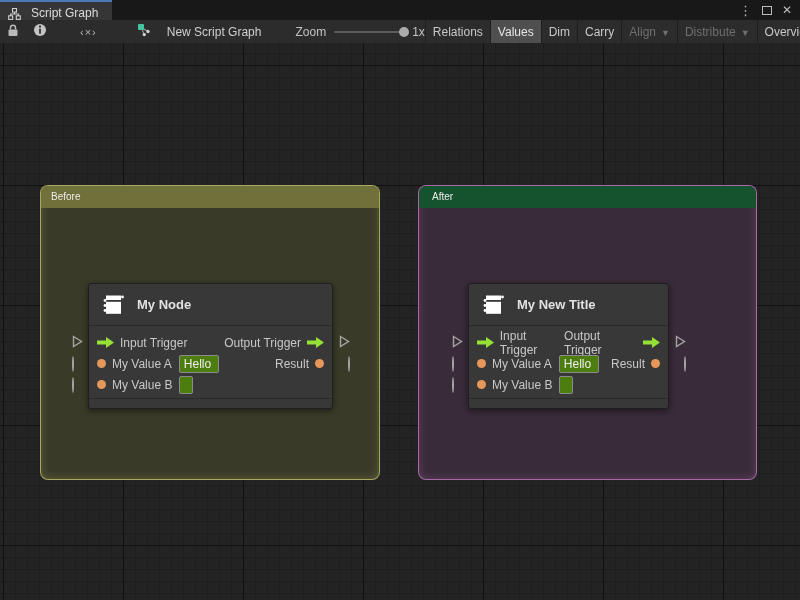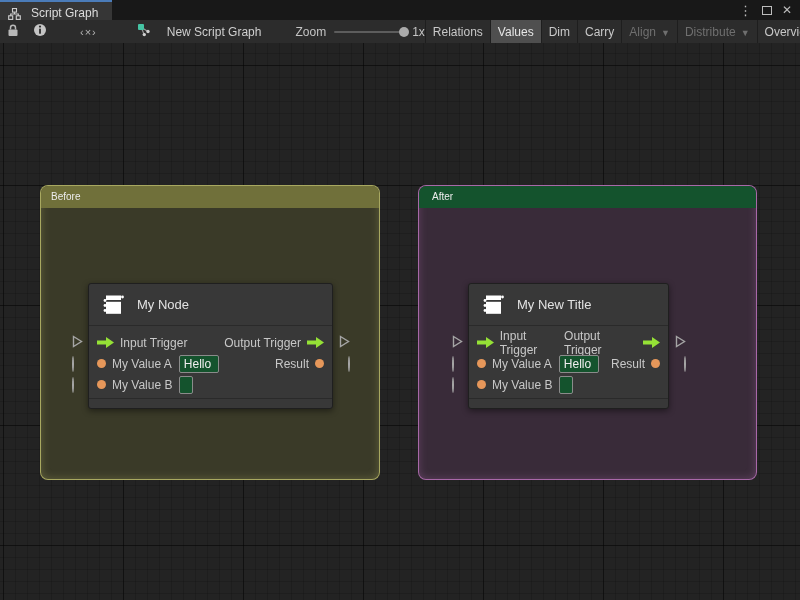--- a/index.html
+++ b/index.html
@@ -54,36 +54,36 @@
                   box-shadow:inset 0 0 9px rgba(205,125,205,0.28); }
   .group.after .group-header { background:#14532d;padding-left:13px; }
 
   
   .node { position:absolute; top:240px; background:#383838; border:1px solid #1f1f1f; border-radius:3px;
           box-shadow:0 2px 6px rgba(0,0,0,0.45); color:#c8c8c8; }
   .node.before { left:88px;  width:245px; }
   .node.after  { left:468px; width:201px; }
   .node-header { height:42px; display:flex; align-items:center; gap:11px; padding:0 12px;
                  border-bottom:1px solid #2a2a2a; }
-  .node-title { font-size:13px; color:#e2e2e2; }
+  .node-title { font-size:13px; color:#e2e2e2;font-weight:bold; }
   .node-body { padding-top:6px; }
   .prow { position:relative; height:21px; display:flex; align-items:center; padding:0 8px; font-size:12px; }
   .plabel { color:#c8c8c8; }
   .spacer { flex:1; }
   .gap6 { width:6px; }
   .node-footer { margin-top:3px; border-top:1px solid #2a2a2a; height:10px; }
 
   .dot { width:9px; height:9px; border-radius:50%; background:#e6975a; flex:0 0 auto; }
   .arrow svg, .tri svg { display:block; }
   .outer { position:absolute; top:50%; transform:translateY(-50%); }
   .outer.left  { left:-17px; }
   .outer.right { right:-18px; }
   .ocircle { width:10px; height:10px; border-radius:50%; border:1.4px solid #a5a5a5; background:transparent; }
 
-  .field { background:#14532d; border:1px solid #8b8b8b; border-radius:2px; color:#efefef;
+  .field { background:#4d7c0f; border:1px solid #8b8b8b; border-radius:2px; color:#efefef;
            font-family:"Liberation Sans", sans-serif; font-size:12px; height:18px; padding:0 4px; margin-left:7px; }
   .field.text { width:40px; }
   .field.small { width:14px; }
 
   .nicon { position:relative; width:25px; height:25px; flex:0 0 auto; }
 </style>
 </head>
 <body>
 
 <div class="window">

